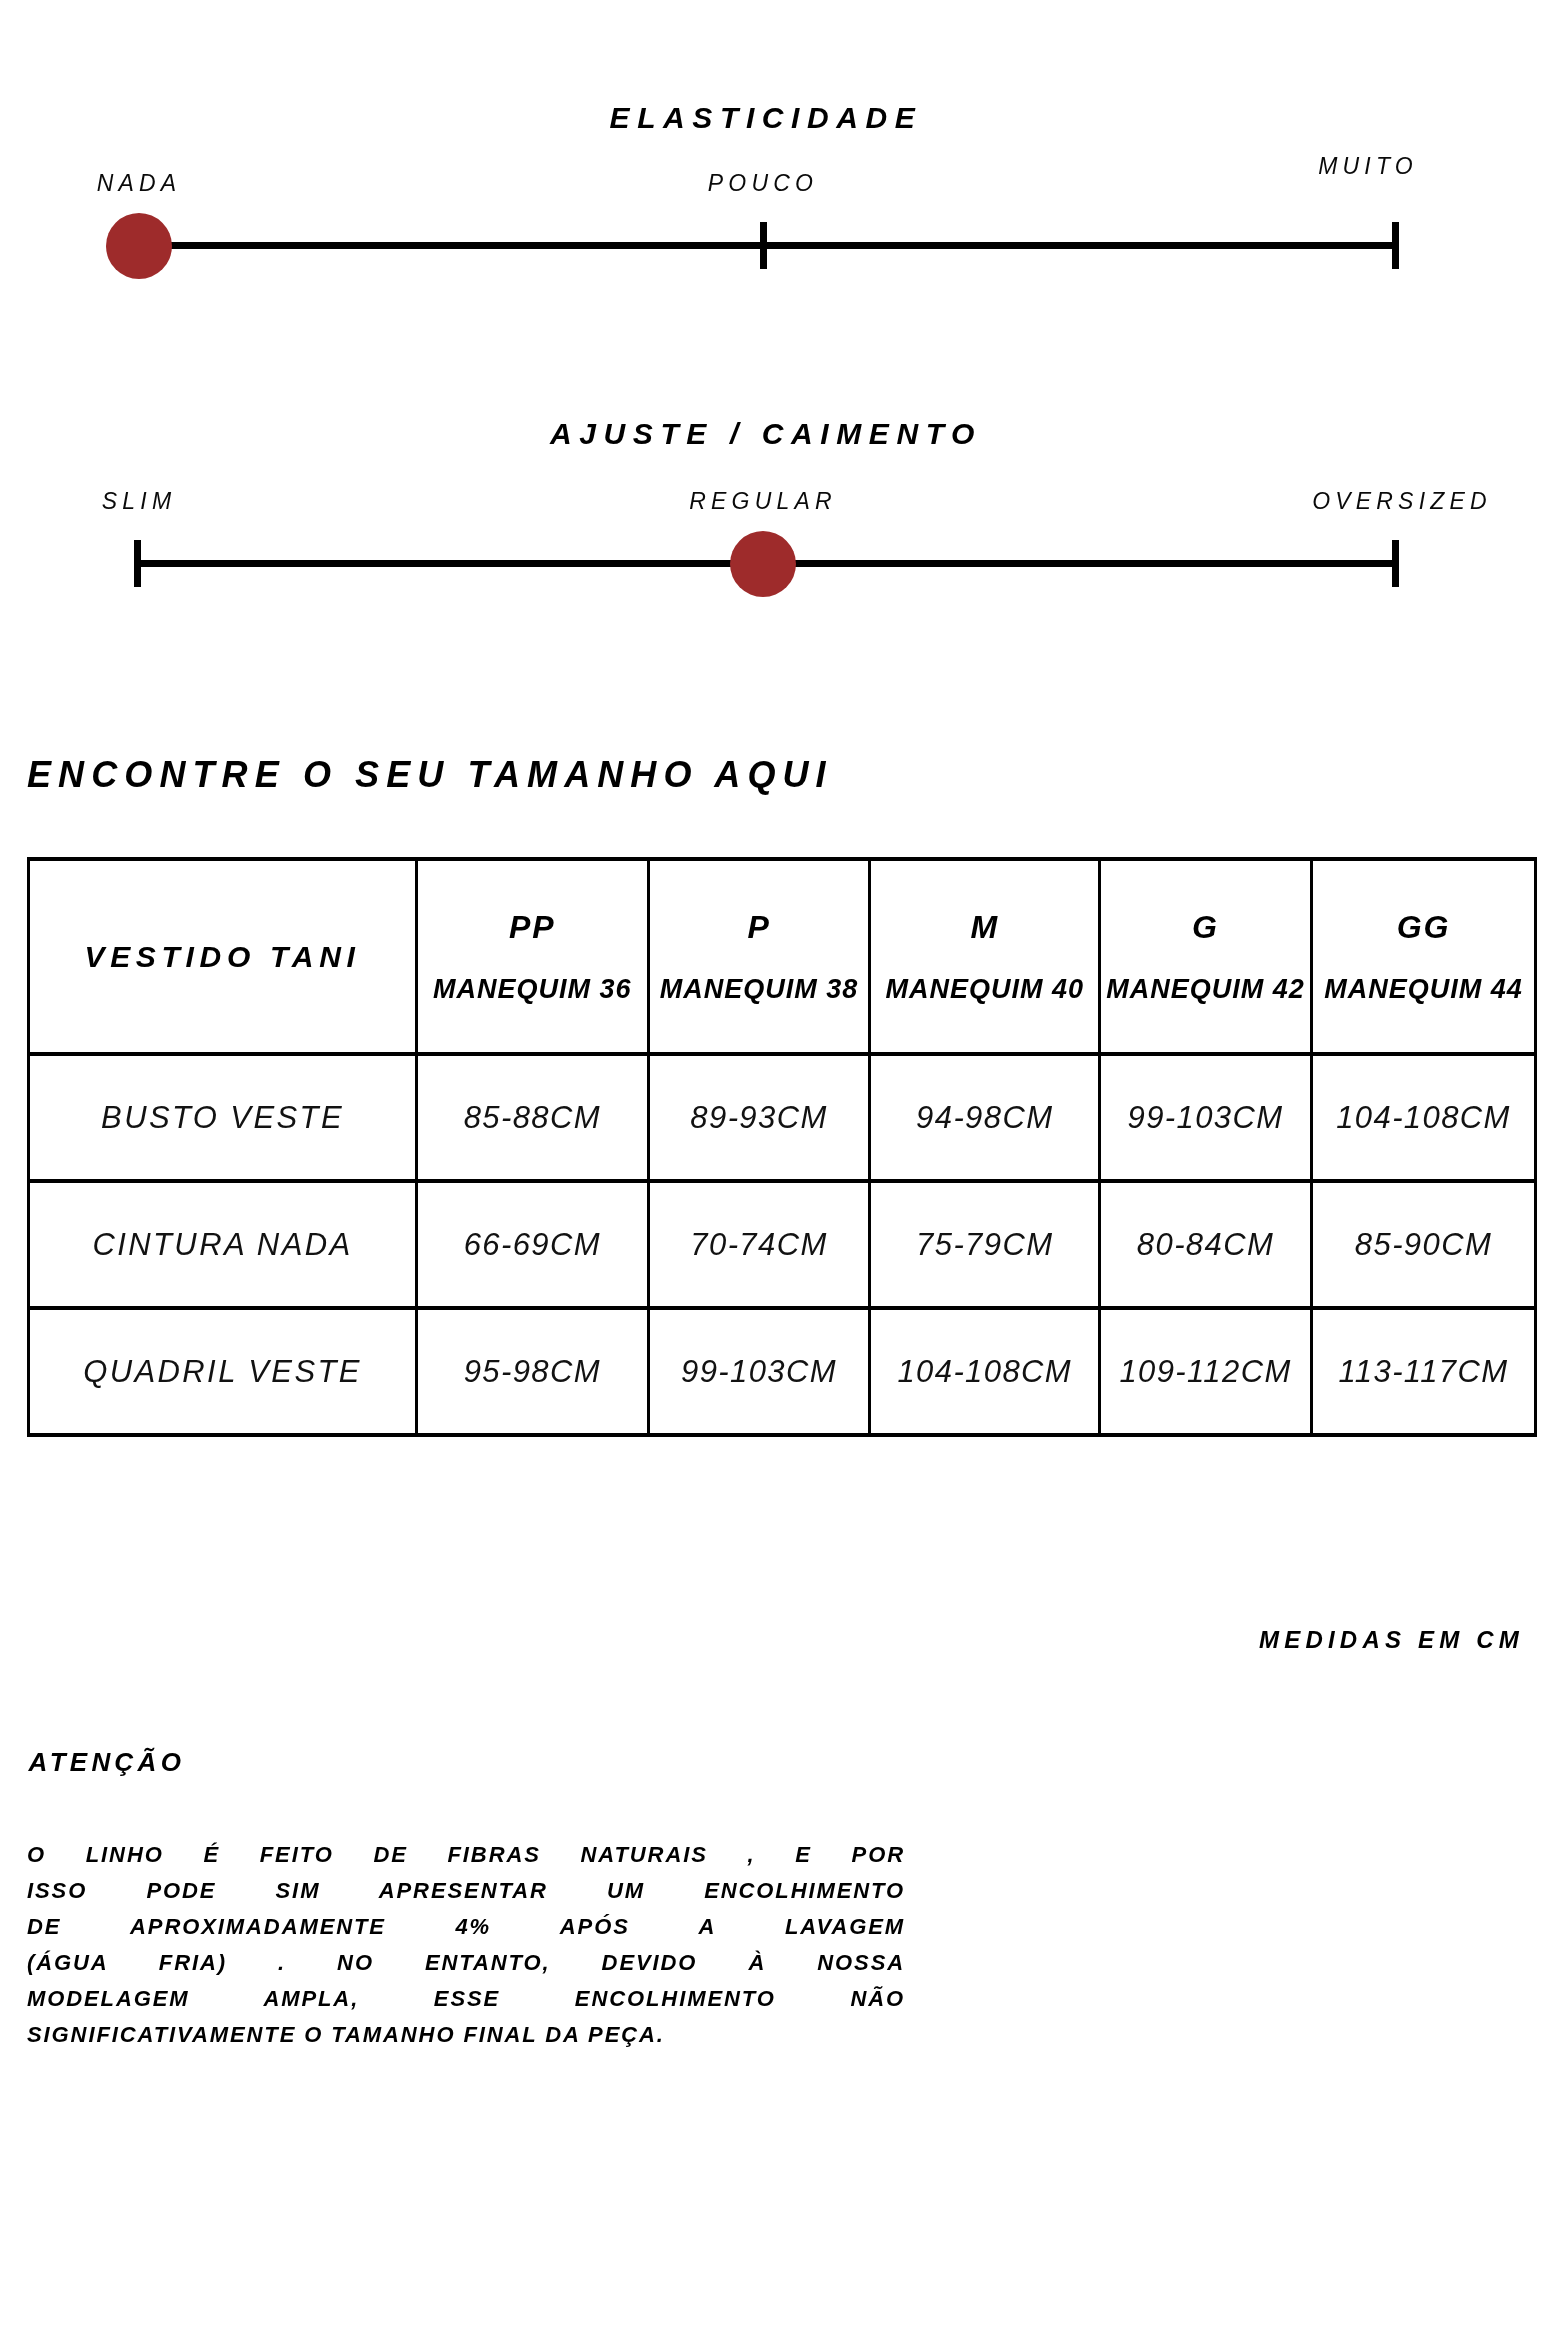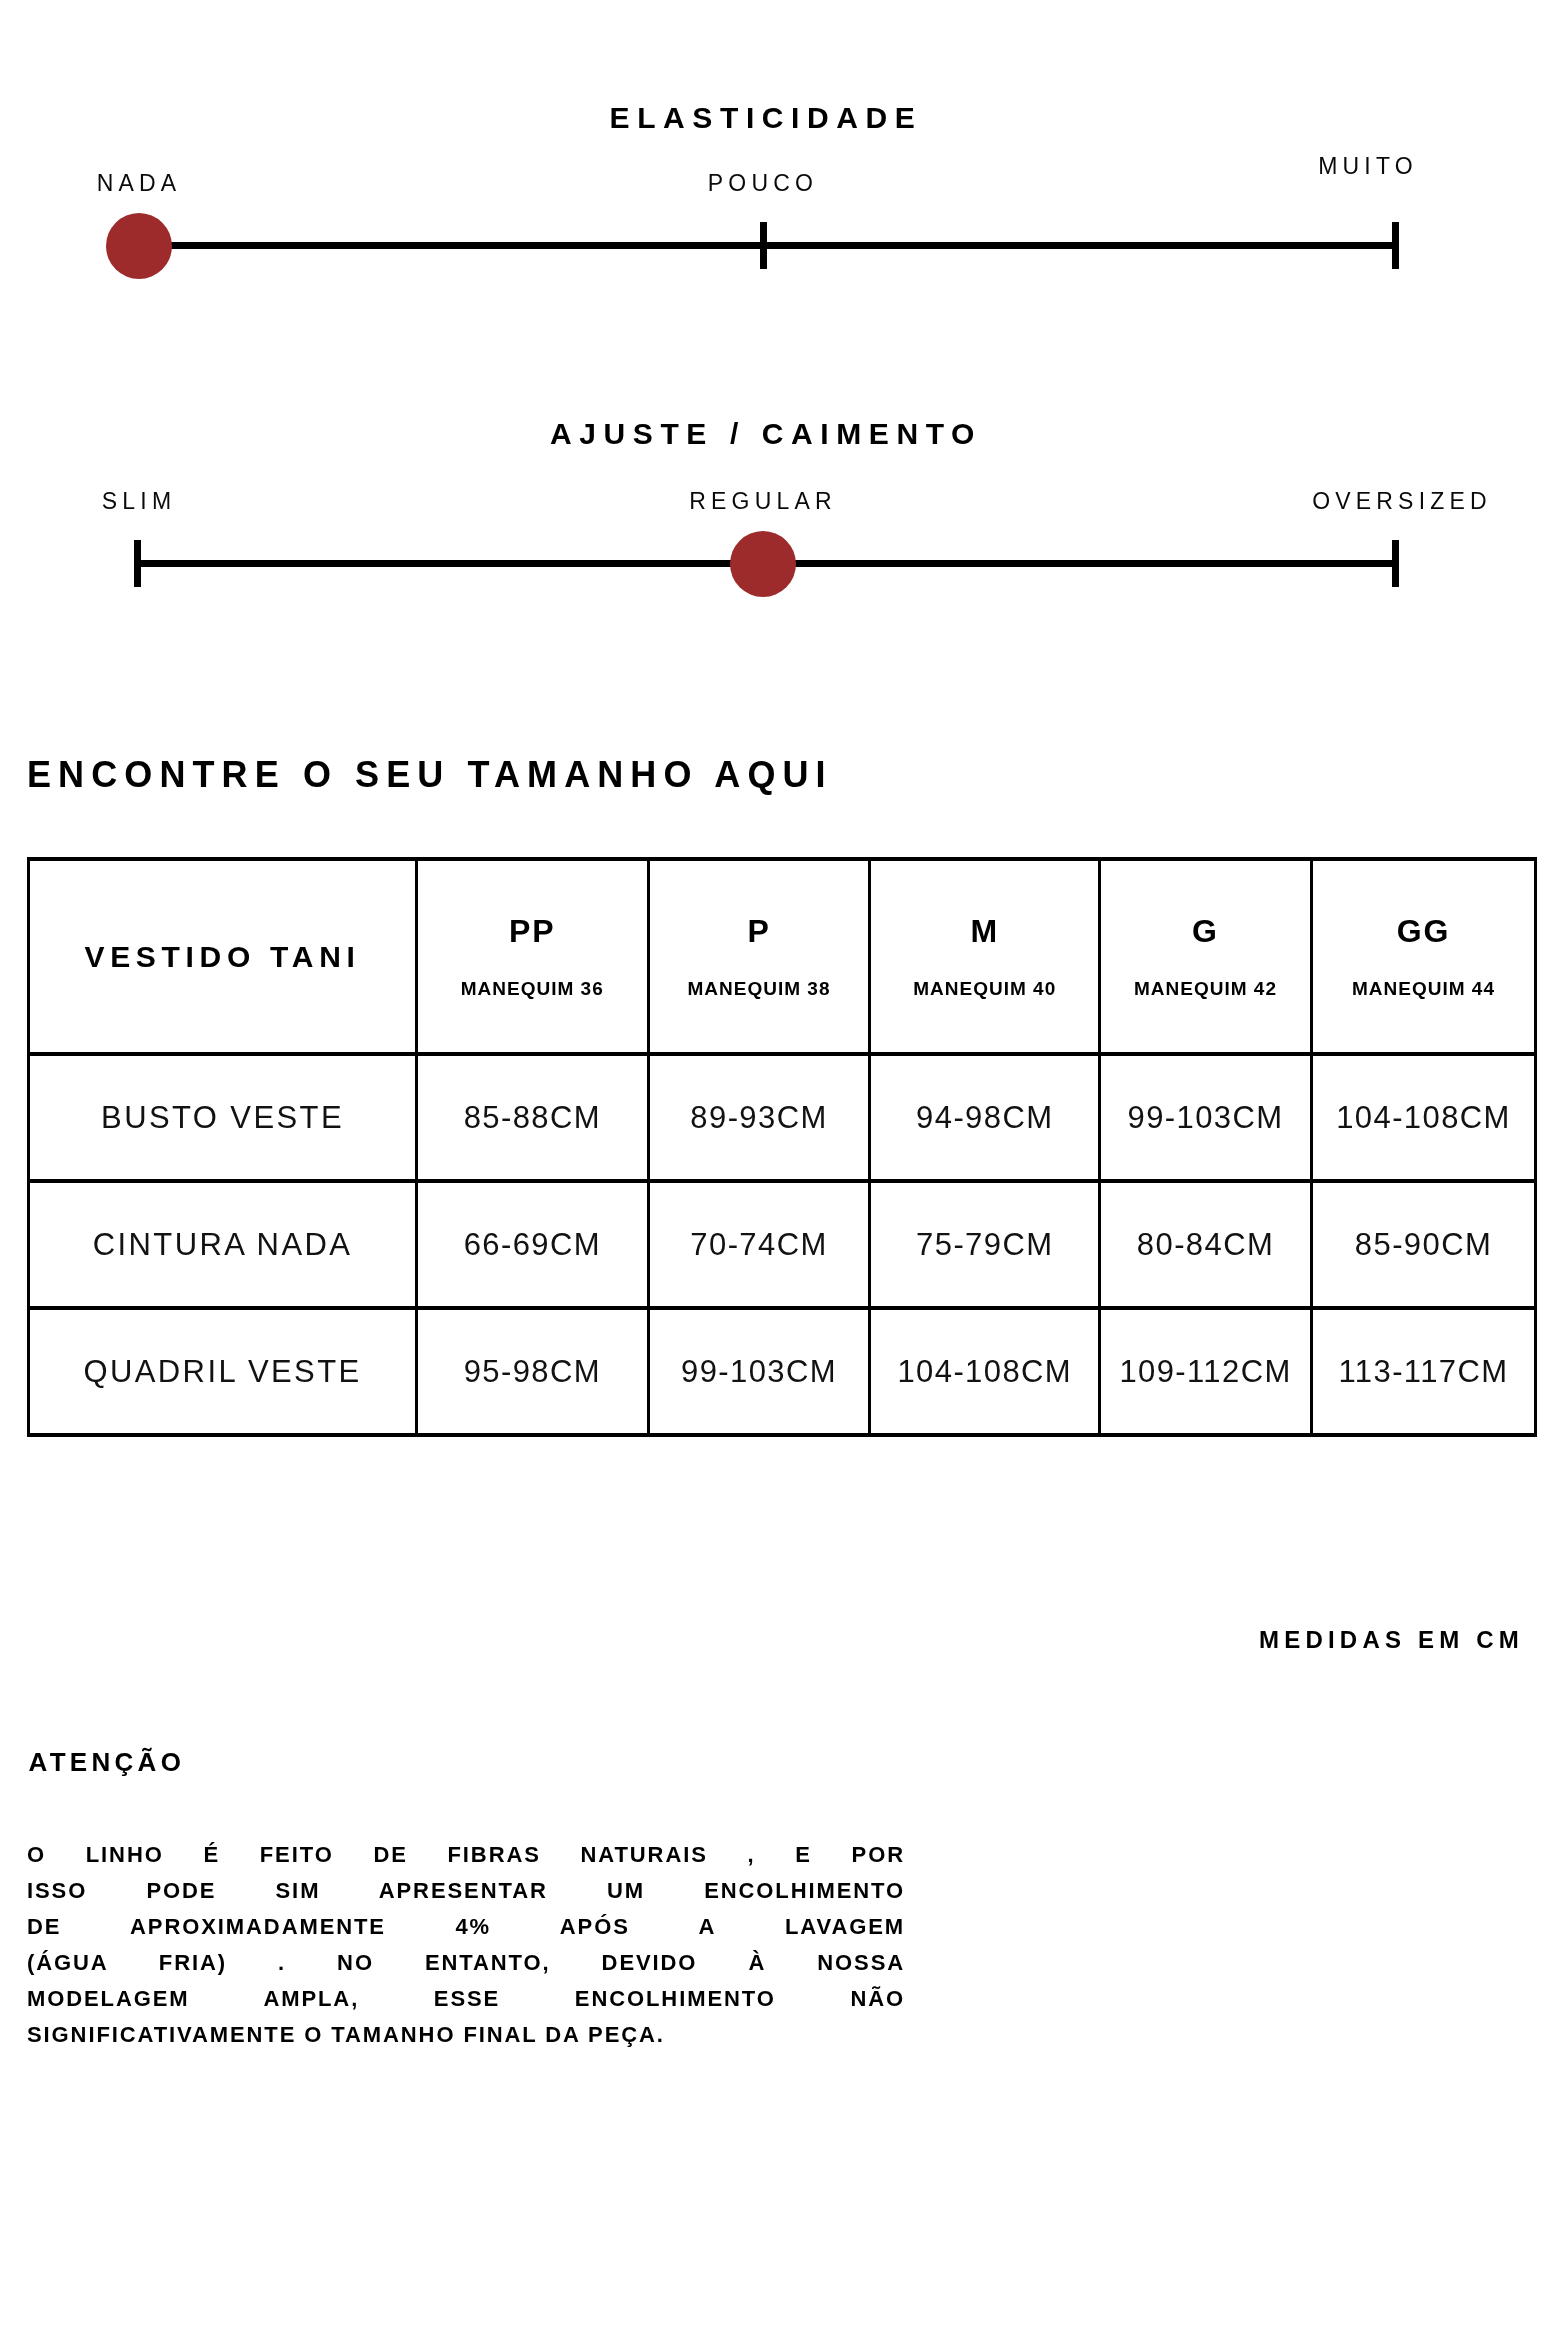--- a/index.html
+++ b/index.html
@@ -5,20 +5,21 @@
   :root { --accent:#9E2B2B; }
   * { margin:0; padding:0; box-sizing:border-box; }
   html,body { background:#fff; }
   #page {
     position:relative;
     width:1561px; height:2070px;
     background:#fff;
     color:#000;
     font-family:"Liberation Sans","DejaVu Sans",sans-serif;
     overflow:hidden;
+    font-style:italic;
   }
 
   
   .slider-title {
     position:absolute; left:134px; width:1264px;
     text-align:center;
     font-size:30px; font-weight:800; letter-spacing:7.6px;
     white-space:nowrap;
   }
   .slider-label {
@@ -47,21 +48,21 @@
   #size-table th, #size-table td {
     border:3.3px solid #000;
     border-top-width:4.8px; border-bottom-width:4.8px;
     vertical-align:middle; text-align:center;
     font-weight:400;
   }
   #size-table tr.header-row { height:195px; }
   #size-table tr.data-row   { height:127px; }
   .product-name { font-size:30px; font-weight:700; letter-spacing:5.7px; }
   .size-letter  { font-size:32px; font-weight:700; letter-spacing:1.9px; }
-  .mannequin    { font-size:19px; font-weight:700; letter-spacing:1px; margin-top:28px; }
+  .mannequin    { font-size:27px; font-weight:700; letter-spacing:1px; margin-top:28px; }
   .row-label    { font-size:31px; font-weight:400; letter-spacing:2.4px; color:#121212; }
   .cell-value   { font-size:31px; font-weight:400; letter-spacing:1.4px; color:#121212; }
 
   .table-footnote {
     position:absolute; right:37px; top:1626px;
     font-size:24px; font-weight:800; letter-spacing:5.2px;
     white-space:nowrap;
   }
 
   

